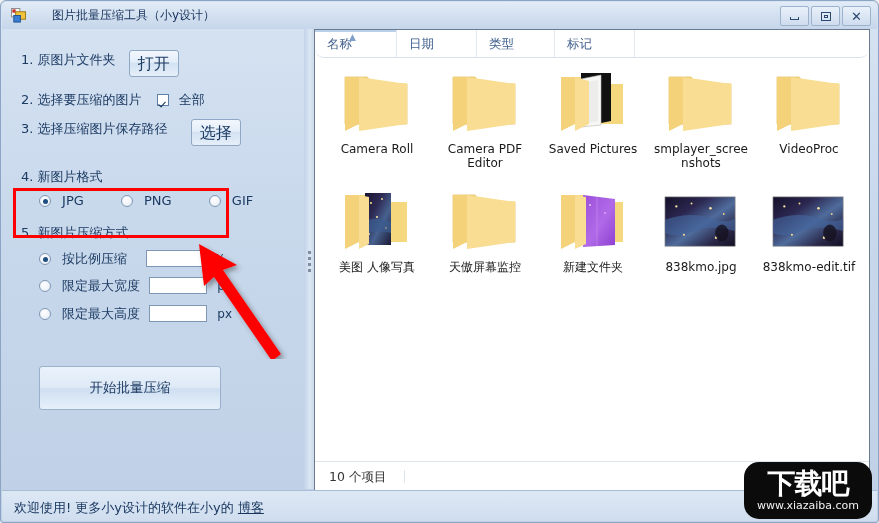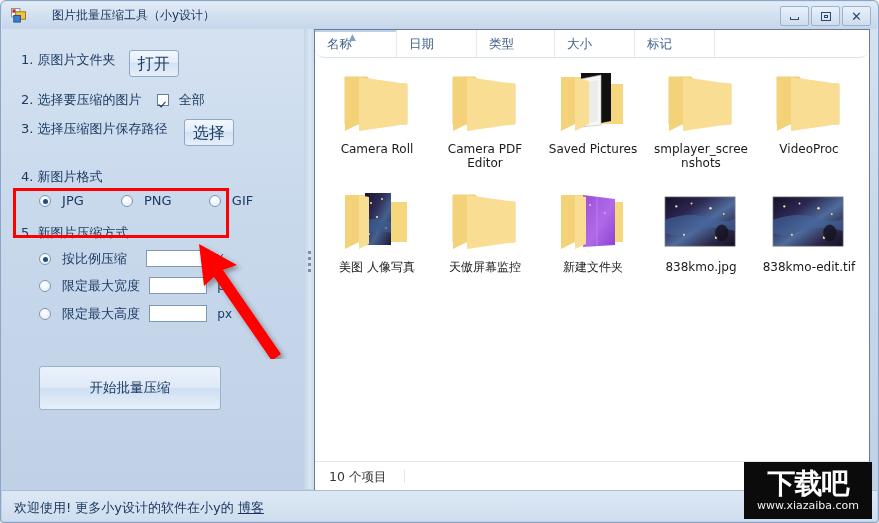--- a/index.html
+++ b/index.html
@@ -146,21 +146,21 @@
     border-top:1px solid #a9bed6;
     font-size:13px;color:#17355e;padding:8px 16px 0 12px;box-sizing:border-box;
     border-radius:0 0 3px 3px;
   }
   .bottom a{color:#17355e;text-decoration:underline;cursor:default;}
 
   
   .watermark{
     position:absolute;right:6px;bottom:3px;width:128px;height:57px;
     background:#0b0b0b;display:flex;flex-direction:column;
-    align-items:center;justify-content:center;
+    align-items:center;justify-content:center;border-radius:15px;
   }
   .wm-top{
     color:#fff;font-size:28px;font-weight:bold;letter-spacing:-1px;line-height:30px;
     font-family:"DejaVu Sans","Liberation Sans",sans-serif;
   }
   .wm-bot{color:#f2f2f2;font-size:11px;line-height:13px;}
 </style>
 </head>
 <body>
 
@@ -195,21 +195,21 @@
     </div>
 
     <div class="row" style="left:20px;top:60px;">
       <span class="lbl">2. 选择要压缩的图片</span>
       <span class="chk on" style="margin-left:10px;"></span>
       <span class="lbl" style="margin-left:5px;">全部</span>
     </div>
 
     <div class="row" style="left:20px;top:89px;">
       <span class="lbl">3. 选择压缩图片保存路径</span>
-      <span class="btn" style="width:48px;height:25px;line-height:25px;margin-left:11px;vertical-align:-5px;">选择</span>
+      <span class="btn" style="width:48px;height:25px;line-height:25px;margin-left:18px;vertical-align:-5px;">选择</span>
     </div>
 
     <div class="row" style="left:20px;top:137px;">
       <span class="lbl">4. 新图片格式</span>
     </div>
     <div class="row" style="left:38px;top:161px;">
       <span class="radio on"></span>
       <span class="lbl" style="margin-left:6px;">JPG</span>
       <span class="radio" style="margin-left:32px;"></span>
       <span class="lbl" style="margin-left:6px;">PNG</span>
@@ -272,23 +272,20 @@
       <div class="col" style="width:82px;">
         <div class="colsort"></div>
         <span>名称</span>
         <span class="caret">▲</span>
       </div>
       <div class="col" style="width:80px;">
         <span>日期</span>
       </div>
       <div class="col" style="width:78px;">
         <span>类型</span>
-      </div>
-      <div class="col" style="width:80px;">
-        <span>大小</span>
       </div>
       <div class="col" style="width:80px;">
         <span>标记</span>
       </div>
       <div class="col" style="flex:1;border-right:none;"></div>
     </div>
 
     <div class="files">
 
       <div class="file">

